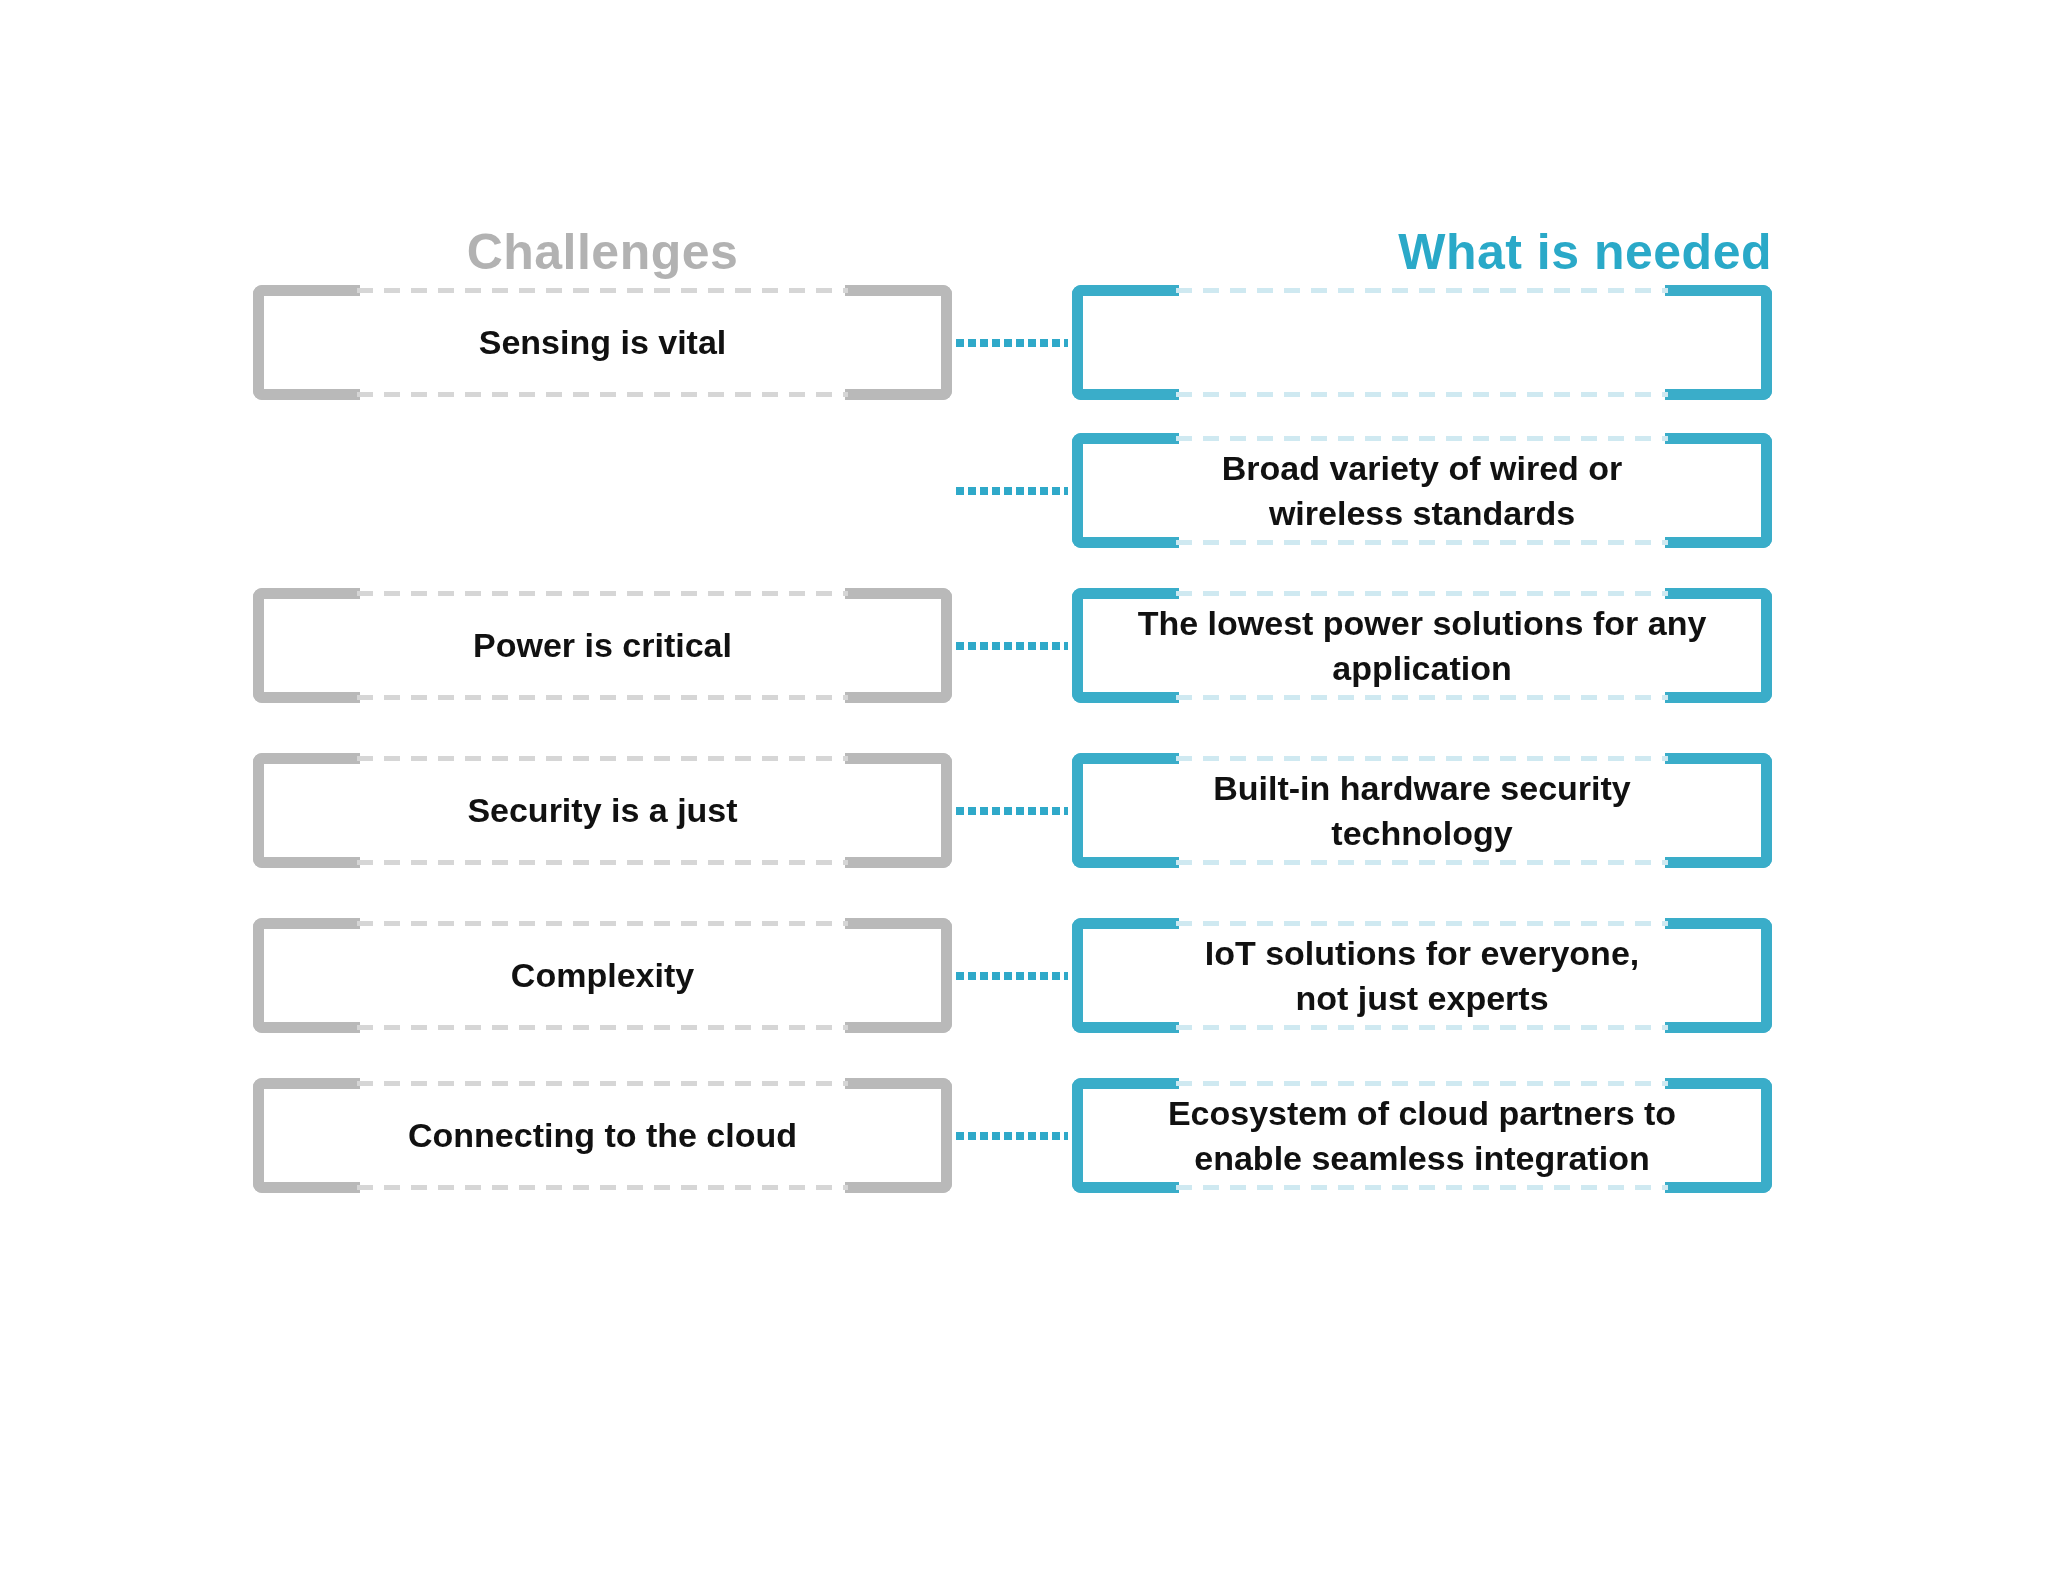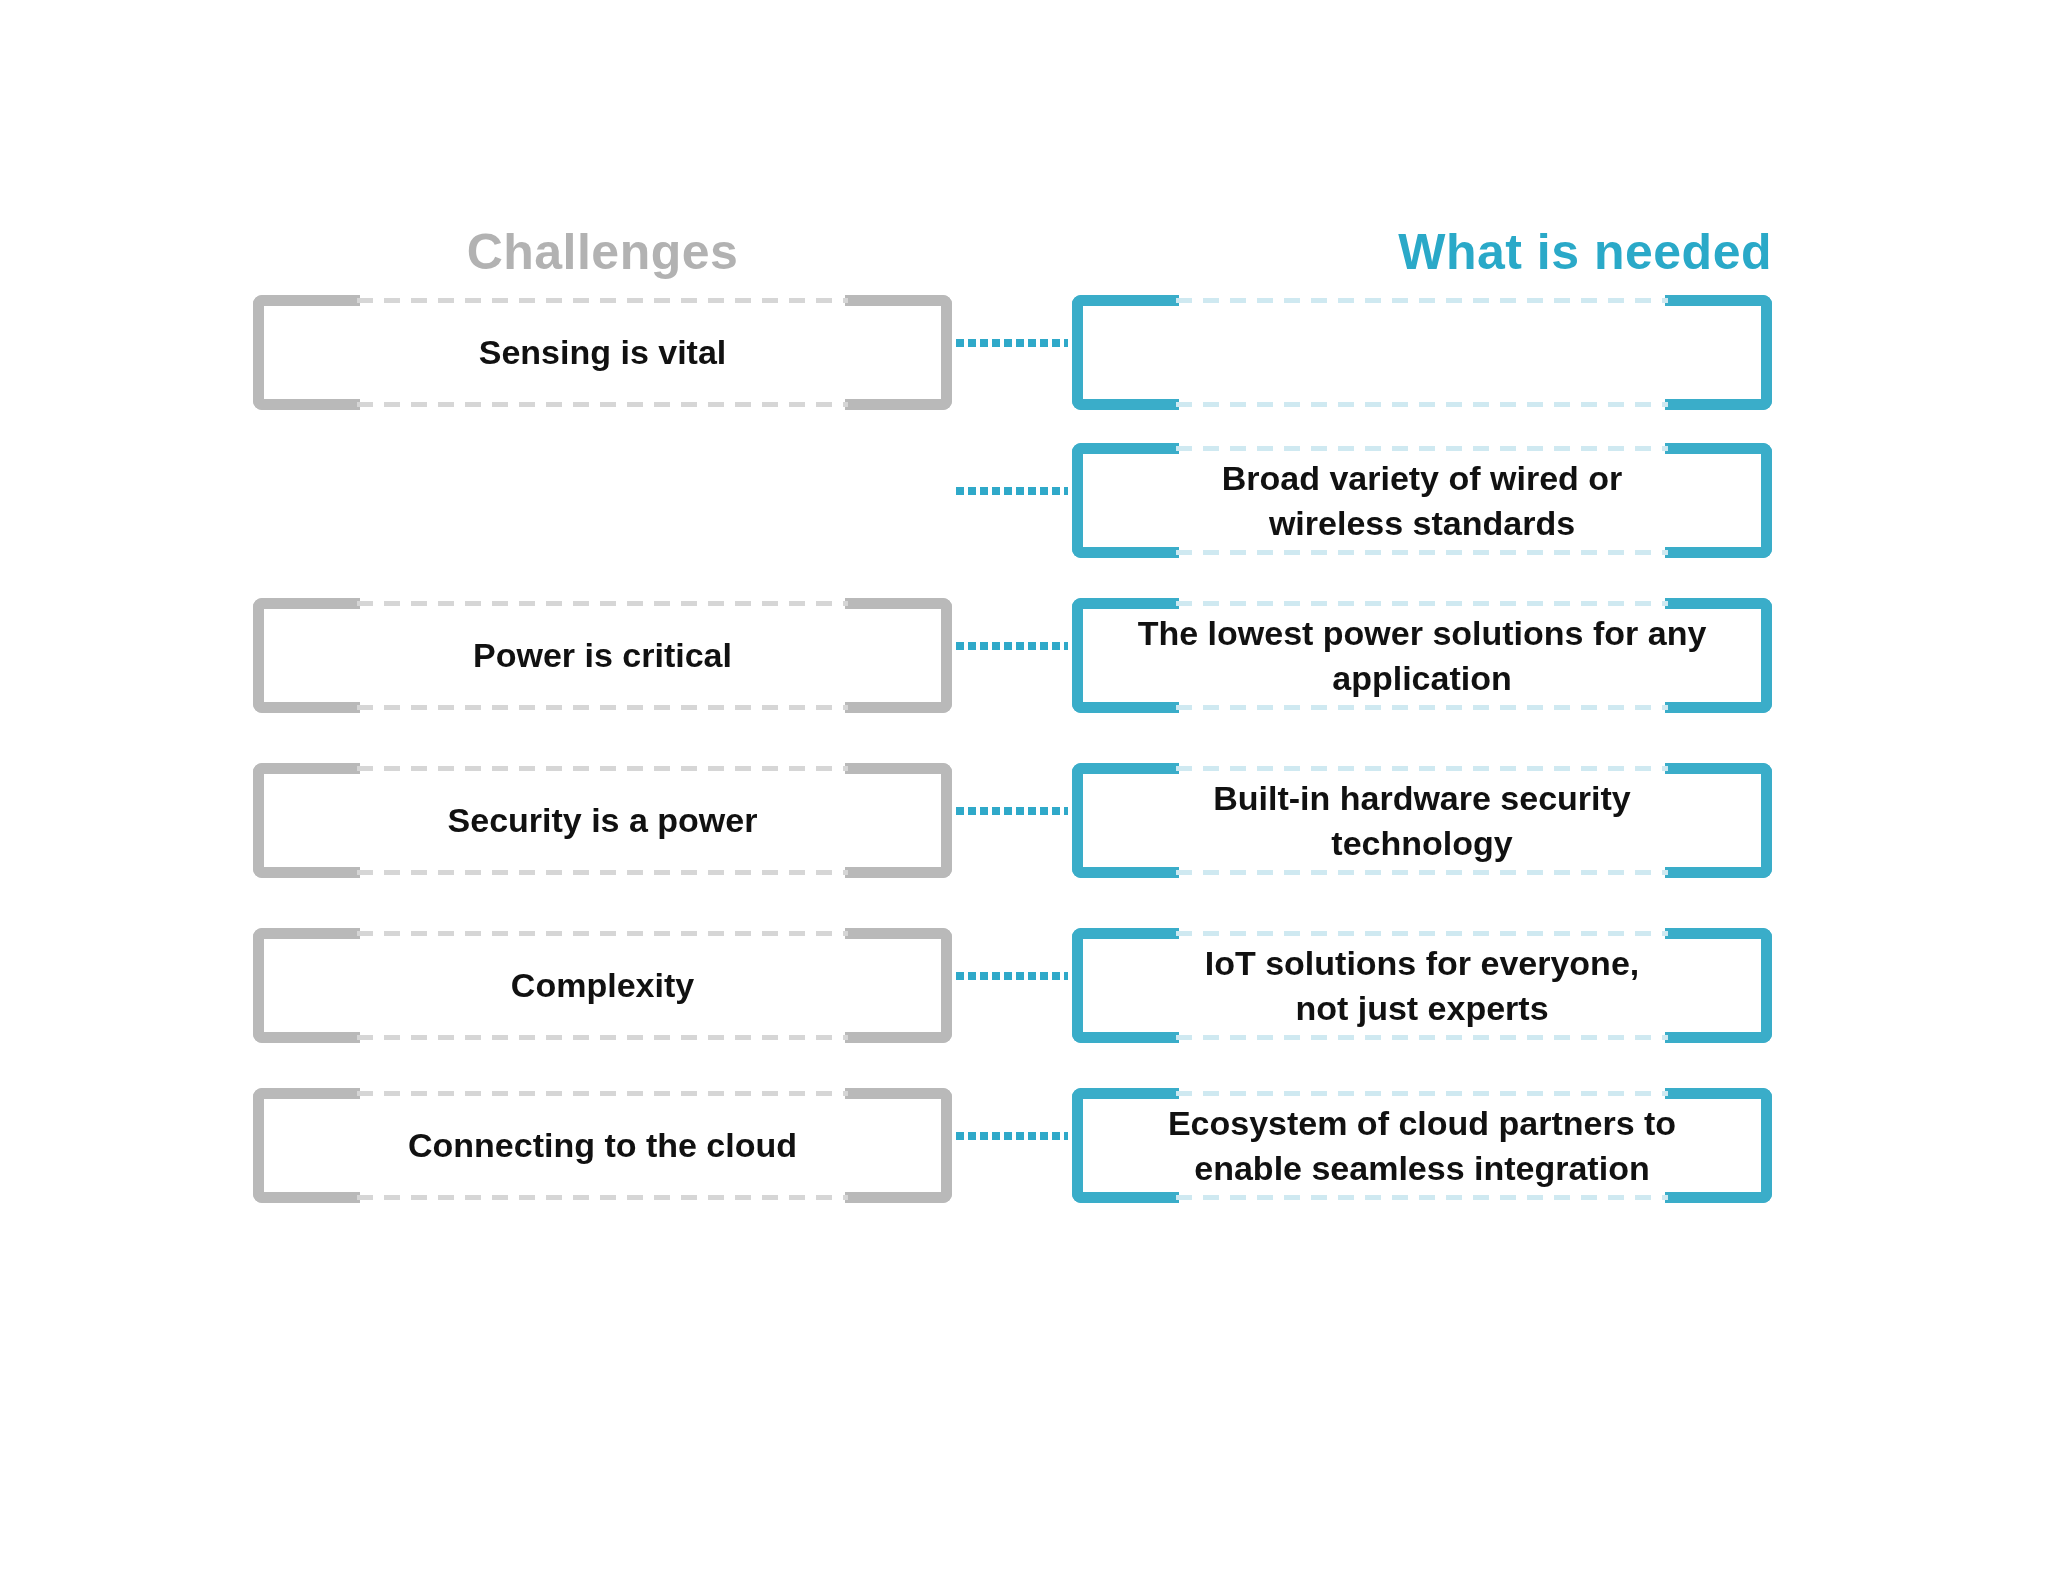--- a/index.html
+++ b/index.html
@@ -29,21 +29,21 @@
   .heading.needed     { left: 1072px; width: 700px; color: var(--tealHeading); text-align: right; }
 
   .row {
     position: absolute;
     left: 0;
     width: 100%;
     height: 115px;
   }
   .box {
     position: absolute;
-    top: 10px;
+    top: 0;
     height: 115px;
   }
   .box.challenge { left: 253px;  width: 699px; }
   .box.need      { left: 1072px; width: 700px; }
 
   .bracket {
     position: absolute;
     top: 0;
     bottom: 0;
     width: 107px;
@@ -153,21 +153,21 @@
 application</div>
     </div>
   </div>
 
   <div class="row" style="top:753px">
     <div class="box challenge">
       <span class="bracket left"></span>
       <span class="bracket right"></span>
       <span class="dash top"></span>
       <span class="dash bottom"></span>
-      <div class="box-text">Security is a power</div>
+      <div class="box-text">Security is a just</div>
     </div>
     <div class="connector"></div>
     <div class="box need">
       <span class="bracket left"></span>
       <span class="bracket right"></span>
       <span class="dash top"></span>
       <span class="dash bottom"></span>
       <div class="box-text">Built-in hardware security
 technology</div>
     </div>

